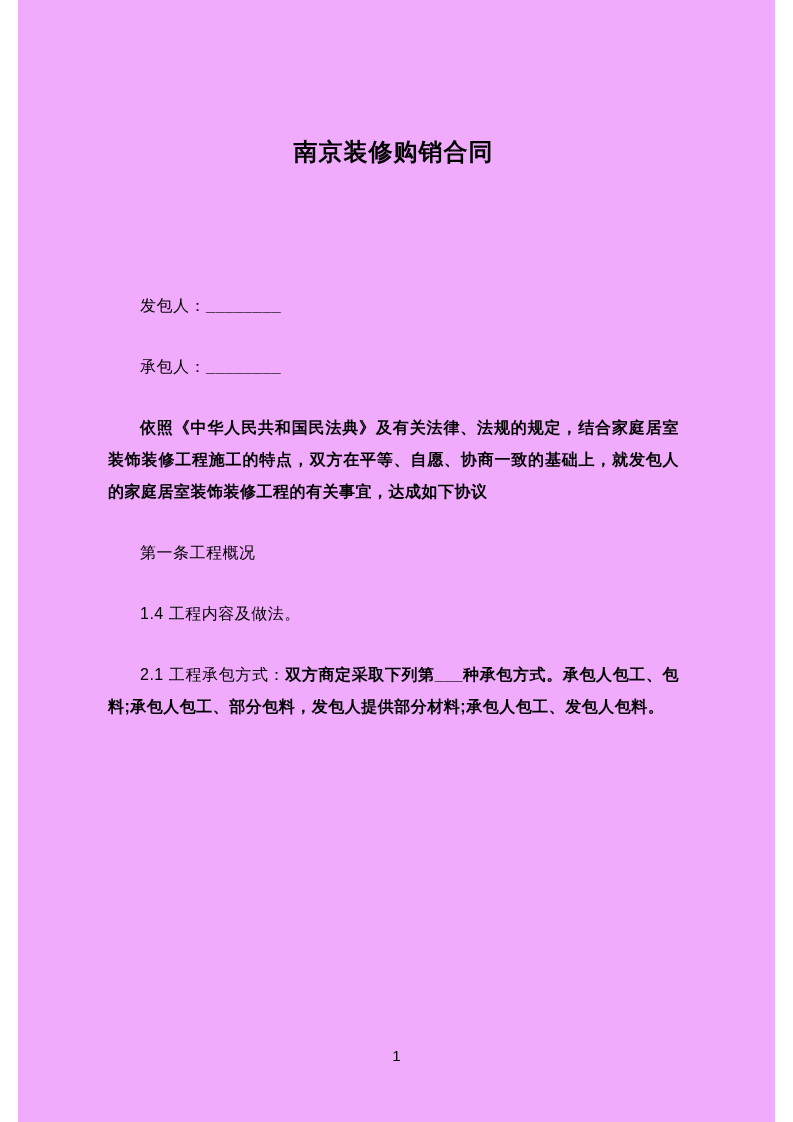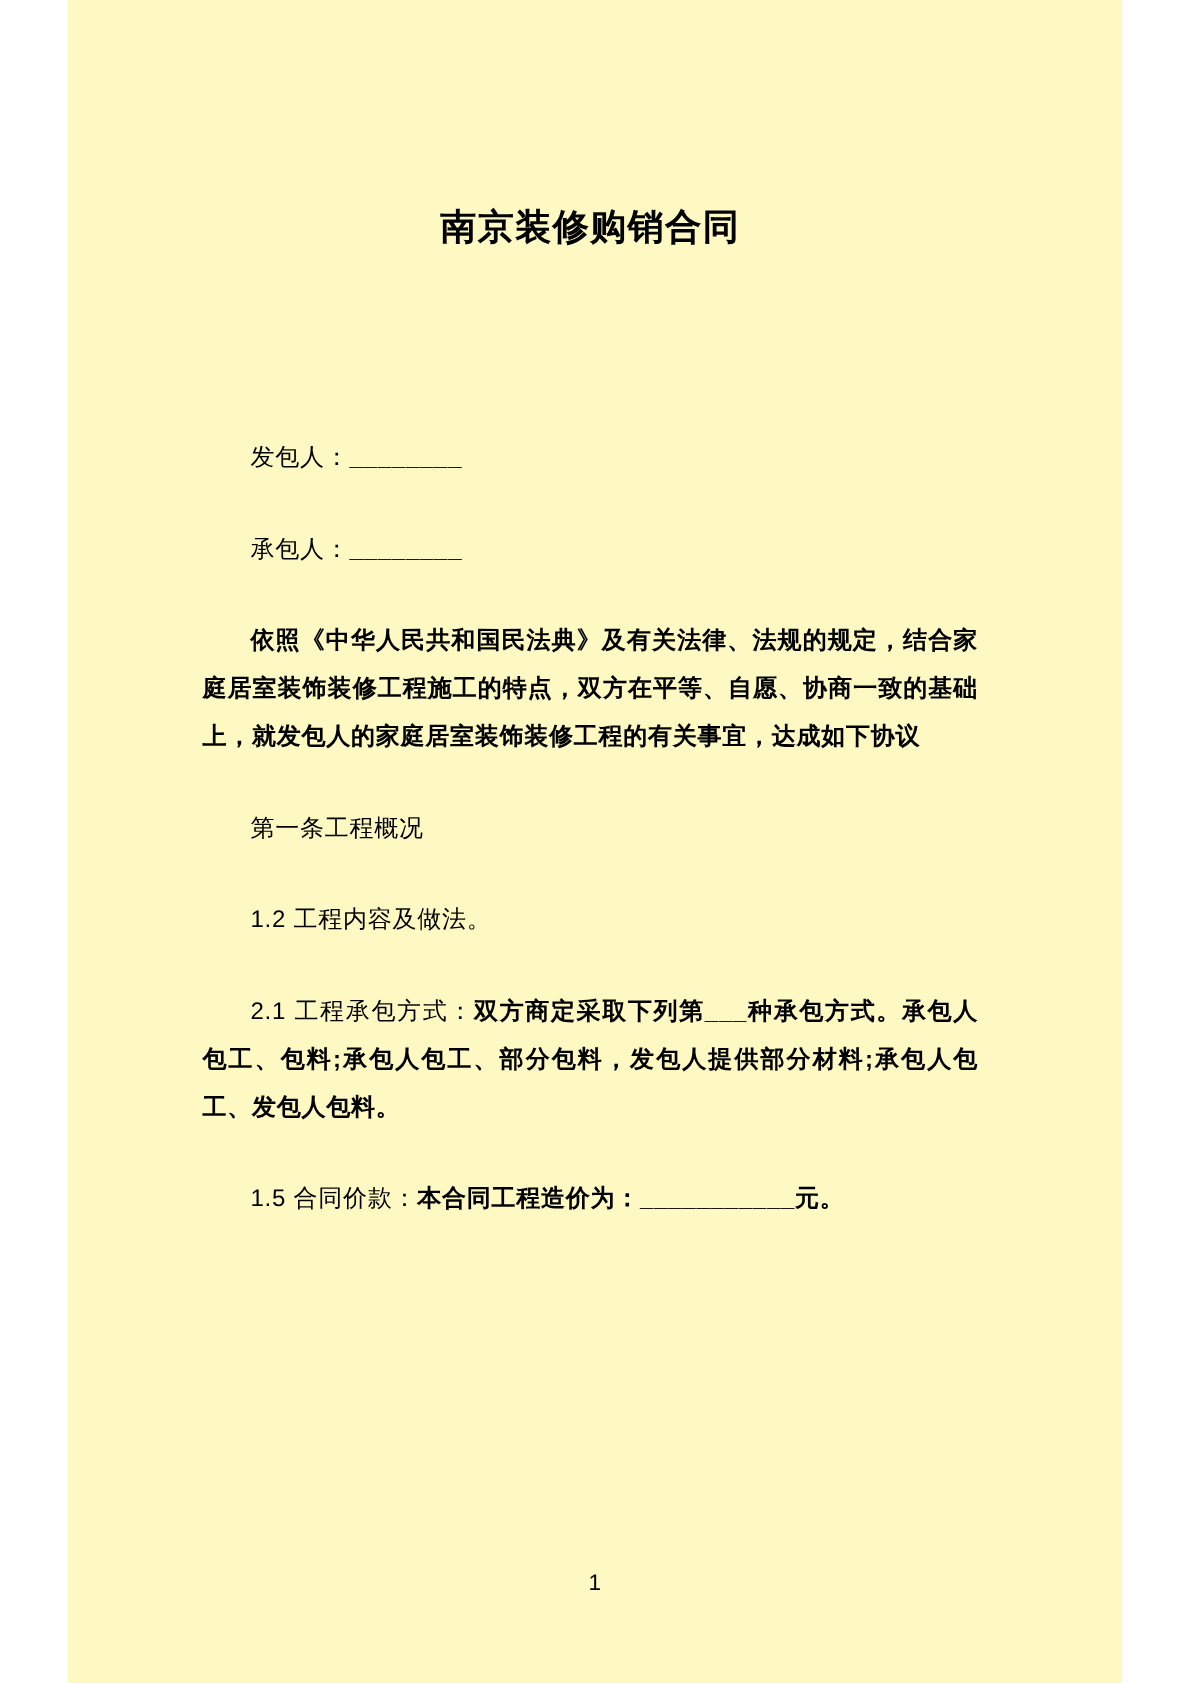--- a/index.html
+++ b/index.html
@@ -1,22 +1,22 @@
 <!DOCTYPE html>
 <html lang="zh"><head>
 <meta charset="utf-8">
 <style>
   * { margin: 0; padding: 0; box-sizing: border-box; }
   html, body { background: #ffffff; }
   .page {
     position: relative;
-    width: 703px;
+    width: 757px;
     height: 1122px;
     margin: 0 auto;
-    background: #fef9c3;
+    background: #f0abfc;
     color: #000000;
     font-family: "Liberation Sans", "DejaVu Sans", sans-serif;
     overflow: hidden;
   }
   .content {
     padding: 134px 96px 0 90px;
   }
   .doc-title {
     font-size: 24px;
     line-height: 36px;
@@ -58,24 +58,23 @@
 
     <p class="para first-after-title"><span class="bold">发包人：</span><span class="regular">________</span></p>
 
     <p class="para"><span class="bold">承包人：</span><span class="regular">________</span></p>
 
     <p class="para"><span class="regular">依照《中华人民共和国民法典》及有关法律、法规的规定，结合家庭居室装饰装修工程施工的特点，双方在平等、自愿、协商一致的基础上，就发包人的家庭居室装饰装修工程的有关事宜，达成如下协议</span></p>
 
     <p class="para"><span class="bold">第一条工程概况</span></p>
 
 
-    <p class="para"><span class="bold">1.2 工程内容及做法。</span><span class="regular"></span></p>
+    <p class="para"><span class="bold">1.4 工程内容及做法。</span><span class="regular"></span></p>
 
     <p class="para"><span class="bold">2.1 工程承包方式：</span><span class="regular">双方商定采取下列第___种承包方式。承包人包工、包料;承包人包工、部分包料，发包人提供部分材料;承包人包工、发包人包料。</span></p>
 
 
-    <p class="para"><span class="bold">1.5 合同价款：</span><span class="regular">本合同工程造价为：___________元。</span></p>
 
 
   </div>
 
   <div class="page-footer">1</div>
 </div>
 
 </body></html>

